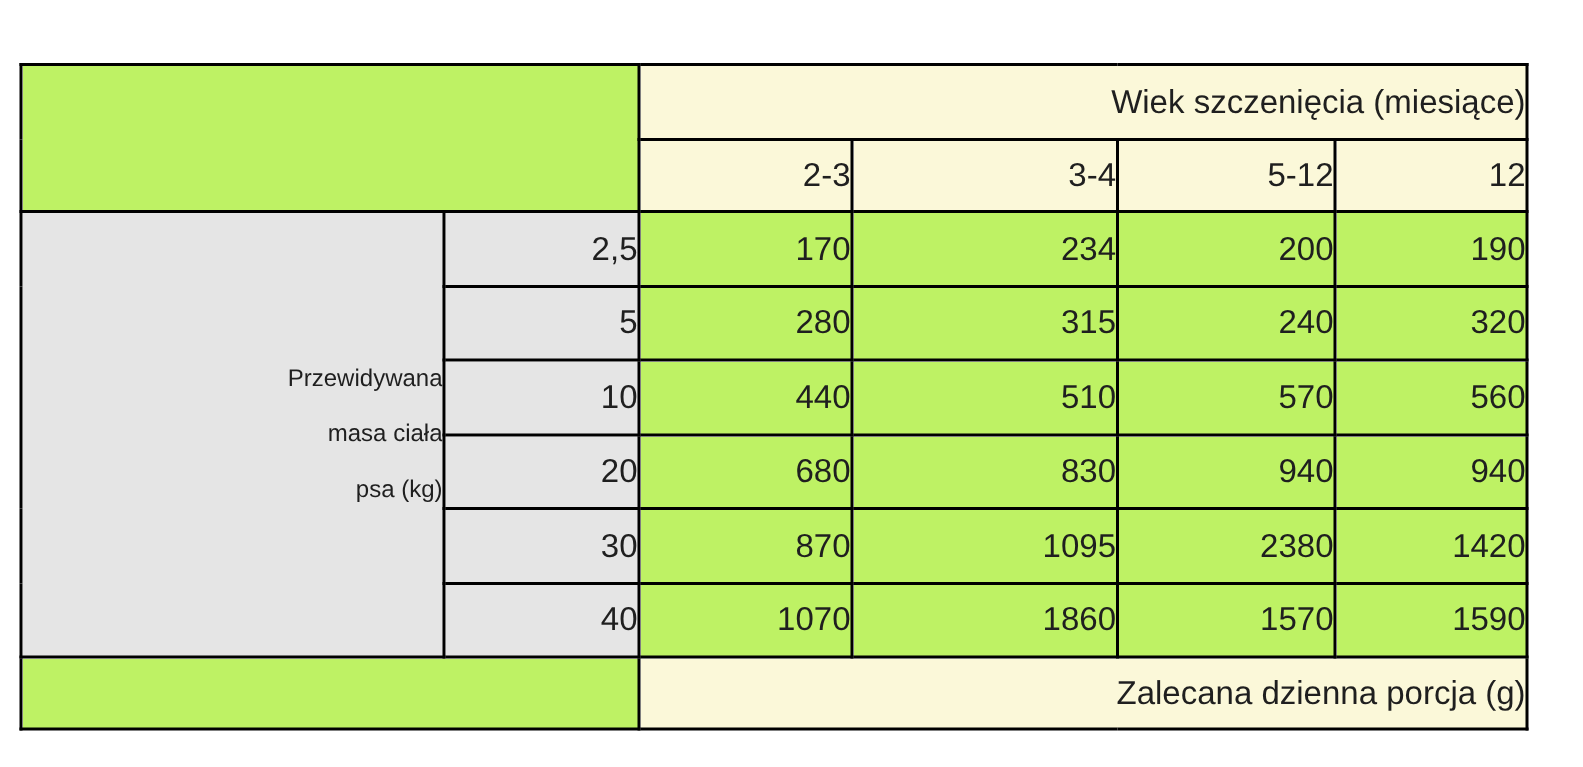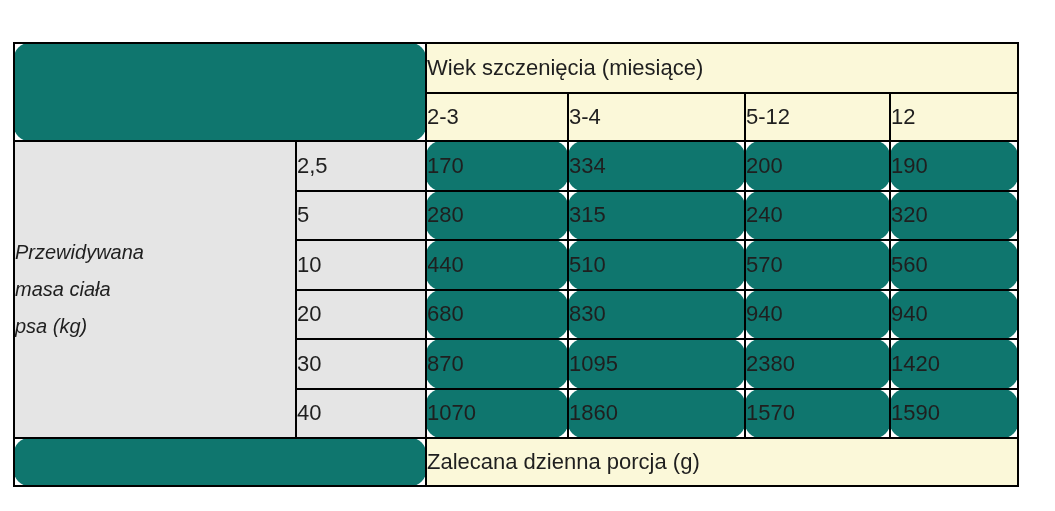--- a/index.html
+++ b/index.html
@@ -20,33 +20,33 @@
   table.feeding-table {
     position: absolute;
     left: 13px;
     top: 42px;
     width: 1004px;
     border-collapse: collapse;
     table-layout: fixed;
   }
   table.feeding-table td {
     border: 2px solid #000000;
-    text-align: left;
+    text-align: right;
     vertical-align: middle;
     font-size: 22px;
     color: #1f1f1f;
     padding: 0;
     overflow: hidden;
   }
   .bg-cream { background: #FBF8D9; }
   .bg-gray  { background: #e5e5e5; }
-  .bg-white { background: #0f766e; border-radius: 15px; }
+  .bg-white { background: #bef264; }
   .group-header-cell { font-size: 23px; }
   .footer-cell { font-size: 23px; }
-  .row-group-line { display: block; line-height: 37px; font-size: 20px; font-style: italic; }
+  .row-group-line { display: block; line-height: 37px; font-size: 16px; }
   tr.r-top    { height: 50px; }
   tr.r-sub    { height: 48px; }
   tr.r-data   { height: 49.5px; }
   tr.r-footer { height: 48px; }
 </style>
 </head>
 <body>
 
 <div class="canvas">
   <table class="feeding-table">
@@ -73,21 +73,21 @@
     </tr>
 
     <tr class="r-data">
       <td rowspan="6" class="bg-gray">
         <span class="row-group-line">Przewidywana</span>
         <span class="row-group-line">masa ciała</span>
         <span class="row-group-line">psa (kg)</span>
       </td>
       <td class="bg-gray">2,5</td>
       <td class="bg-white">170</td>
-      <td class="bg-white">334</td>
+      <td class="bg-white">234</td>
       <td class="bg-white">200</td>
       <td class="bg-white">190</td>
     </tr>
 
     <tr class="r-data">
       <td class="bg-gray">5</td>
       <td class="bg-white">280</td>
       <td class="bg-white">315</td>
       <td class="bg-white">240</td>
       <td class="bg-white">320</td>

